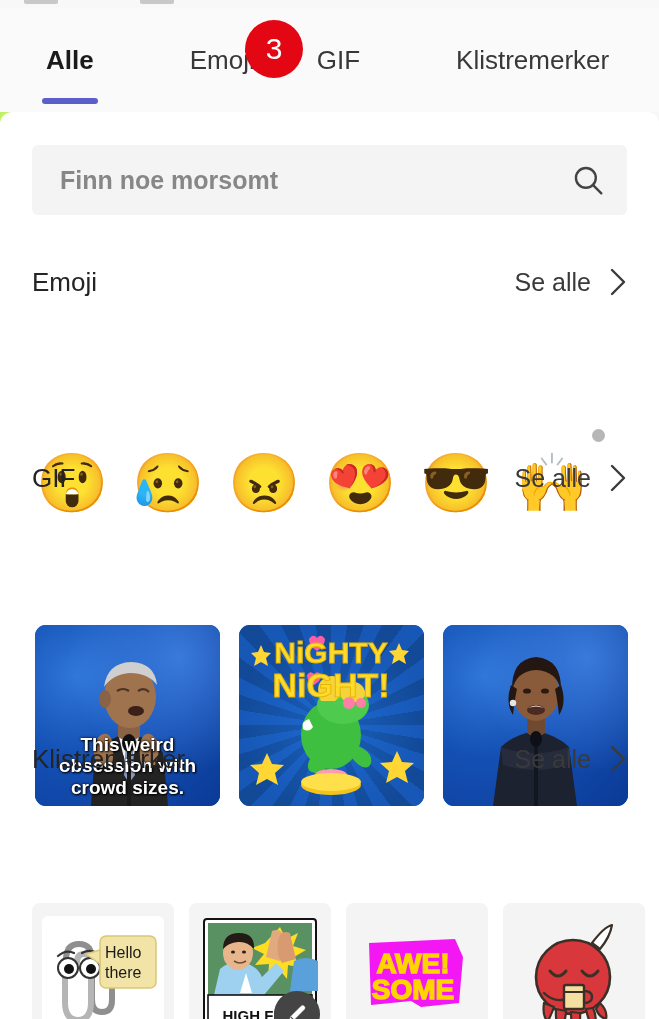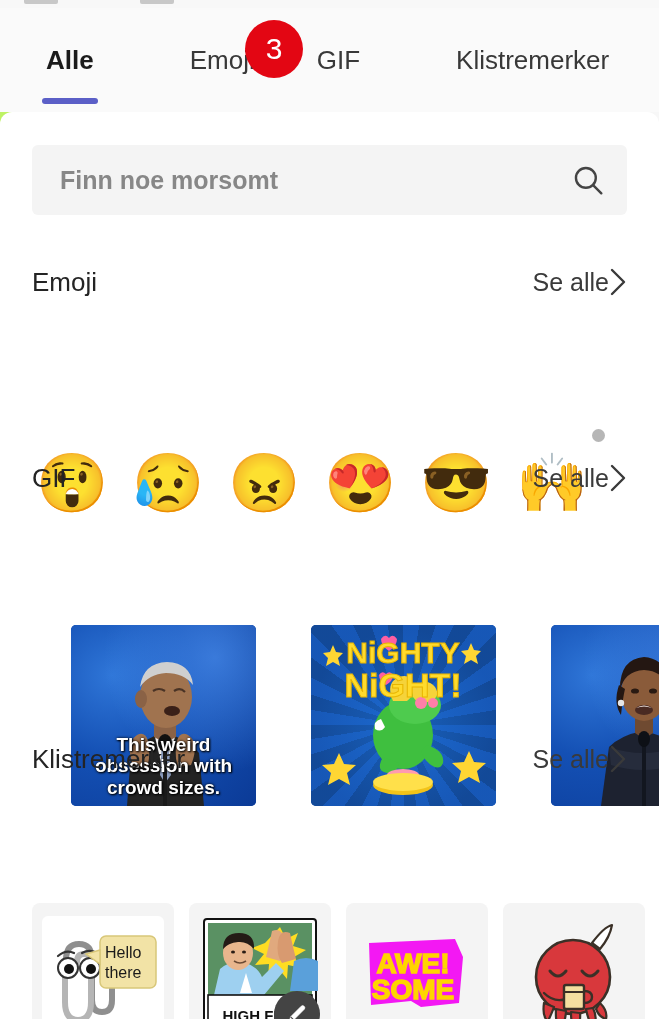--- a/index.html
+++ b/index.html
@@ -150,20 +150,21 @@
     align-items: center;
     justify-content: space-between;
   }
   .section-title {
     font-size: 26px;
     color: #242424;
   }
   .see-all {
     display: flex;
     align-items: center;
+    gap: 18px;
     cursor: pointer;
   }
   .see-all-label {
     font-size: 25px;
     color: #3a3a3a;
   }
   .chev { width: 18px; height: 30px; }
 
   
   .emoji-row {
@@ -199,25 +200,24 @@
     position: absolute;
     top: 513px;
     left: 35px;
     display: flex;
     gap: 19px;
   }
   .gif-tile {
     position: relative;
     width: 185px;
     height: 181px;
-    border-radius: 5px;
+    border-radius: 11px;
     overflow: hidden;
     cursor: pointer;
     background: #0a44aa;
-    margin-left: 36px;
   }
   .gif-caption {
     position: absolute;
     left: 0; right: 0;
     bottom: 8px;
     text-align: center;
     color: #ffffff;
     font-size: 19px;
     font-weight: bold;
     line-height: 1.12;

